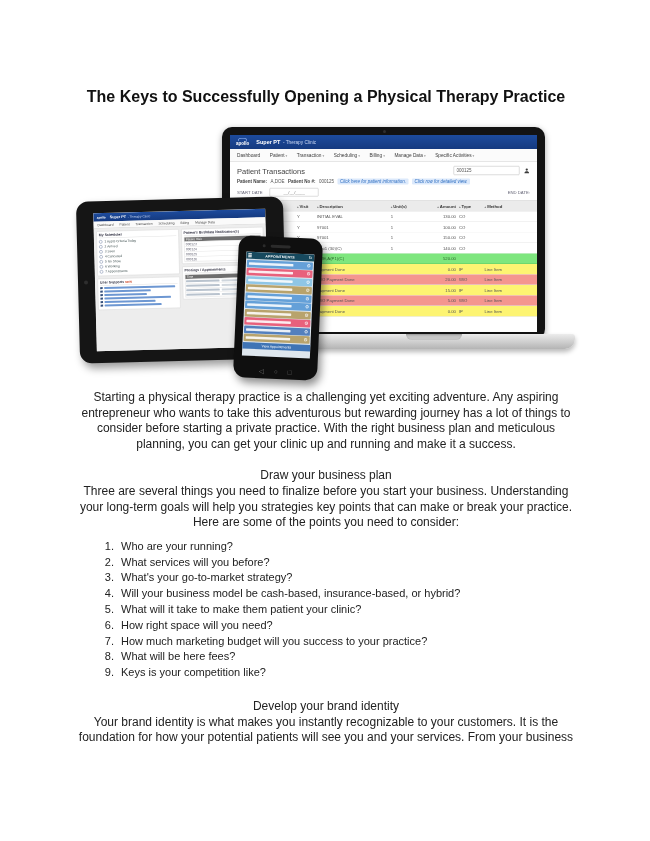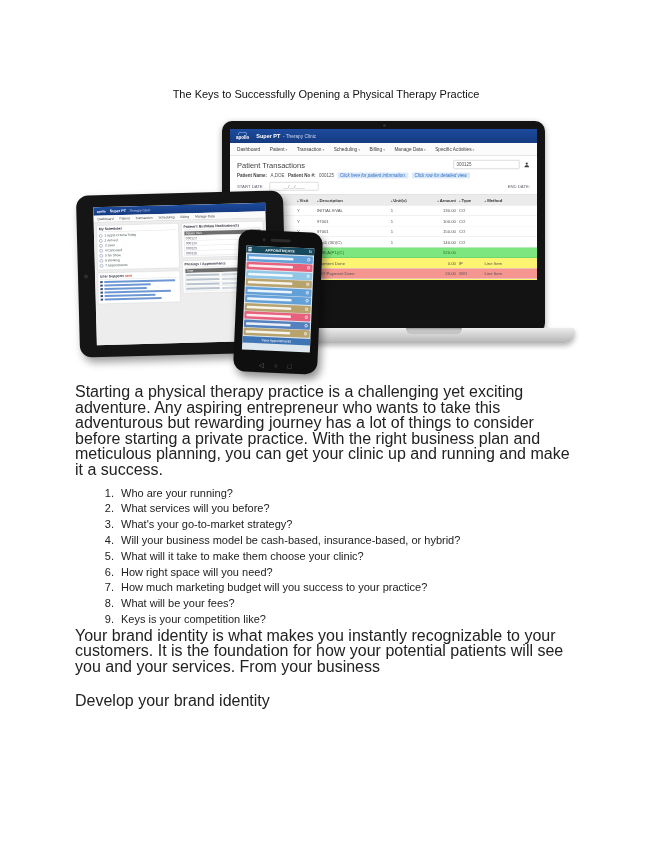--- a/index.html
+++ b/index.html
@@ -1,34 +1,34 @@
 <!DOCTYPE html>
 <html><head>
 <meta charset="utf-8">
 <style>
   html,body{margin:0;padding:0;background:#fff;}
   .page{width:650px;height:841px;position:relative;overflow:hidden;background:#fff;
         font-family:"Liberation Sans",sans-serif;color:#212121;}
   .doc{padding:0 73px 0 75px;}
-  .title{font-size:11px;font-weight:normal;text-align:center;margin:88px 0 0 0;color:#111;}
-  .para{font-size:16px;line-height:15.6px;margin:0;color:#222;}
+  .title{font-size:16px;font-weight:bold;text-align:center;margin:88px 0 0 0;color:#111;}
+  .para{font-size:12px;line-height:15.6px;margin:0;color:#222;text-align:center;}
   .p-intro{margin-top:12px;}
   .sec-head{margin-top:16px;}
   .q-list{font-size:11px;line-height:15.8px;margin:8px 0 0 0;padding:0 0 0 42px;color:#222;}
   .q-list li{padding-left:4px;}
   .brand-head{margin-top:18px;}
 
   
   .figure{position:relative;height:258px;margin:14px -73px 0 -75px;}
 
   
   .laptop{position:absolute;left:222px;top:7px;width:323px;height:212px;background:#131313;
           border-radius:10px;z-index:1;box-shadow:0 2px 6px rgba(0,0,0,.35);}
   .lap-cam{position:absolute;top:3px;left:50%;width:3px;height:3px;margin-left:-1px;border-radius:50%;background:#2f2f2f;}
-  .lscreen{position:absolute;left:8px;top:8px;width:307px;height:151px;background:#fff;overflow:hidden;}
+  .lscreen{position:absolute;left:8px;top:8px;width:307px;height:197px;background:#fff;overflow:hidden;}
   .lcontent{width:614px;height:394px;transform:scale(.5);transform-origin:0 0;}
   .ltop{height:28px;background:linear-gradient(#1d4b9d,#153a80);display:flex;align-items:center;padding:0 12px;color:#fff;}
   .logo{font-size:9px;font-weight:bold;color:#fff;margin-right:14px;line-height:9px;text-align:center;}
   .logo .arc{display:block;width:16px;height:5px;border:1.6px solid #9fc1ff;border-bottom:none;
              border-radius:10px 10px 0 0;margin:0 auto 1px auto;}
   .appname{font-size:11px;font-weight:bold;}
   .appsub{font-size:9.5px;color:#c9d7f2;margin-left:5px;}
   .lnav{height:24px;background:#fbfbfb;border-bottom:1px solid #cfcfcf;display:flex;align-items:center;
         padding:0 14px;gap:19px;font-size:9.5px;color:#3c3c3c;}
   .lnav .dd{color:#999;font-size:7px;margin-left:2px;}
@@ -476,30 +476,32 @@
           <span>◁</span>
           <span>○</span>
           <span>□</span>
         </div>
       </div>
 
     </div>
 
     <p class="para p-intro">Starting a physical therapy practice is a challenging yet exciting adventure. Any aspiring entrepreneur who wants to take this adventurous but rewarding journey has a lot of things to consider before starting a private practice. With the right business plan and meticulous planning, you can get your clinic up and running and make it a success.</p>
 
+    <p class="para sec-head">Draw your business plan</p>
+    <p class="para">Three are several things you need to finalize before you start your business. Understanding your long-term goals will help you strategies key points that can make or break your practice. Here are some of the points you need to consider:</p>
 
     <ol class="q-list">
       <li>Who are your running?</li>
       <li>What services will you before?</li>
       <li>What's your go-to-market strategy?</li>
       <li>Will your business model be cash-based, insurance-based, or hybrid?</li>
-      <li>What will it take to make them choose your clinic?</li>
+      <li>What will it take to make them patient your clinic?</li>
       <li>How right space will you need?</li>
       <li>How much marketing budget will you success to your practice?</li>
-      <li>What will be your fees?</li>
+      <li>What will be here fees?</li>
       <li>Keys is your competition like?</li>
     </ol>
 
+    <p class="para brand-head">Develop your brand identity</p>
     <p class="para">Your brand identity is what makes you instantly recognizable to your customers. It is the foundation for how your potential patients will see you and your services. From your business</p>
-    <p class="para brand-head">Develop your brand identity</p>
 
   </div>
 </div>
 
 </body></html>

